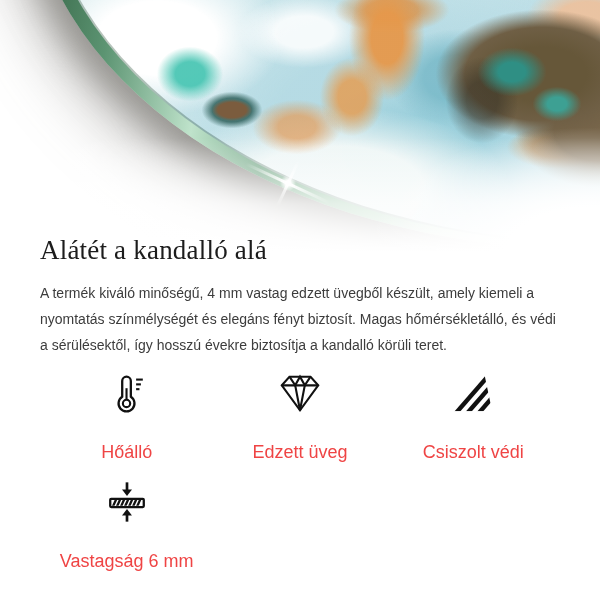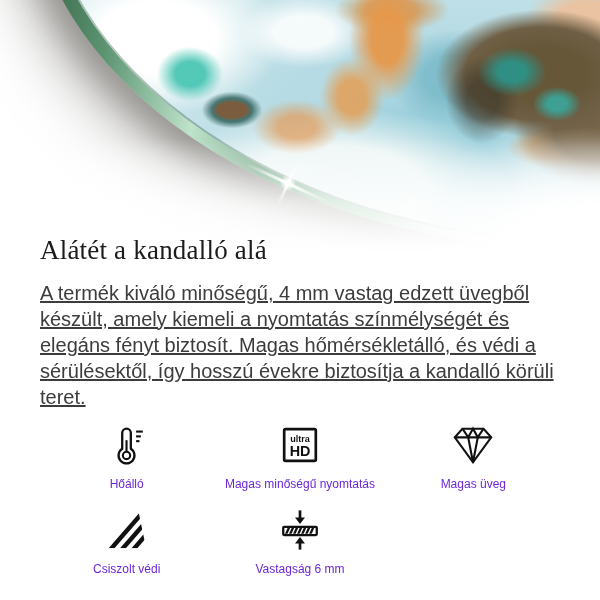--- a/index.html
+++ b/index.html
@@ -49,27 +49,27 @@
         background:radial-gradient(circle,#fff 0 22%,rgba(255,255,255,.55) 45%,rgba(255,255,255,0) 72%);}
   .hero-fade{position:absolute;inset:0;z-index:5;background:
         radial-gradient(300px 170px at 590px 255px,#fff 28%,rgba(255,255,255,0) 75%),
         linear-gradient(180deg,rgba(255,255,255,0) 46%,rgba(255,255,255,.75) 68%,#fff 84%);}
 
   
   .content{position:relative;z-index:6;margin-top:-68px;padding:0 40px;}
   h1{margin:0;font-family:"Liberation Serif",serif;font-weight:400;font-size:27px;
      line-height:1.36;color:#1c1c1c;letter-spacing:.2px;}
   h1 .line{display:block;}
-  .desc{margin:11px 0 0;font-size:20px;line-height:26px;color:#3c3c3c;max-width:540px;text-decoration:underline;}
+  .desc{margin:11px 0 0;font-size:14px;line-height:26px;color:#3c3c3c;max-width:540px;}
 
   
   .features{margin-top:12px;display:grid;grid-template-columns:repeat(3,1fr);row-gap:16px;}
   .feature{display:flex;flex-direction:column;align-items:center;}
   .feature svg{width:46px;height:46px;display:block;}
-  .feature-label{margin-top:9px;font-size:12px;color:#6d28d9;}
+  .feature-label{margin-top:26px;font-size:18px;color:#ef4444;}
   .st{fill:none;stroke:#111;stroke-width:2.4;}
   .st-thin{fill:none;stroke:#111;stroke-width:2.2;}
   .svg-small{font-family:"Liberation Sans",sans-serif;font-weight:700;font-size:9.5px;fill:#111;}
   .svg-big{font-family:"Liberation Sans",sans-serif;font-weight:700;font-size:15px;fill:#111;}
 </style>
 </head>
 <body>
 
 <div class="page">
 
@@ -100,38 +100,30 @@
           <path class="st" d="M19 27.9 V11.5 a4.5 4.5 0 0 1 9 0 V27.9 a8.3 8.3 0 1 1 -9 0 Z"></path>
           <line class="st-thin" x1="23.5" y1="19" x2="23.5" y2="31"></line>
           <circle class="st-thin" cx="23.5" cy="34.9" r="3.8"></circle>
           <line class="st-thin" x1="33.5" y1="10" x2="40.5" y2="10"></line>
           <line class="st-thin" x1="33.5" y1="15" x2="38.5" y2="15"></line>
           <line class="st-thin" x1="33.5" y1="20" x2="37" y2="20"></line>
         </svg>
         <span class="feature-label">Hőálló</span>
       </div>
 
-      <div class="feature">
-        <svg viewBox="0 0 48 48">
-          <rect x="7.5" y="7.5" width="33" height="33" rx="1.5" fill="none" stroke="#111" stroke-width="2.8"></rect>
-          <text x="24" y="20.5" text-anchor="middle" class="svg-small">ultra</text>
-          <text x="24" y="35" text-anchor="middle" class="svg-big">HD</text>
-        </svg>
-        <span class="feature-label">Magas minőségű nyomtatás</span>
-      </div>
 
 
       <div class="feature">
         <svg viewBox="0 0 48 48">
           <path class="st-thin" stroke-linejoin="miter" d="M13 7 L35 7 L43 16 L24 42 L5 16 Z"></path>
           <path class="st-thin" d="M5 16 L43 16"></path>
           <path class="st-thin" d="M13 7 L19 16 L24 7 L29 16 L35 7"></path>
           <path class="st-thin" d="M19 16 L24 42 L29 16"></path>
         </svg>
-        <span class="feature-label">Magas üveg</span>
+        <span class="feature-label">Edzett üveg</span>
       </div>
 
       <div class="feature">
         <svg viewBox="0 0 48 48">
           <defs>
             <clipPath id="triclip">
                 <path d="M3 43 L36 5 L44 43 Z"></path>
               </clipPath>
           </defs>
           <g clip-path="url(#triclip)">

